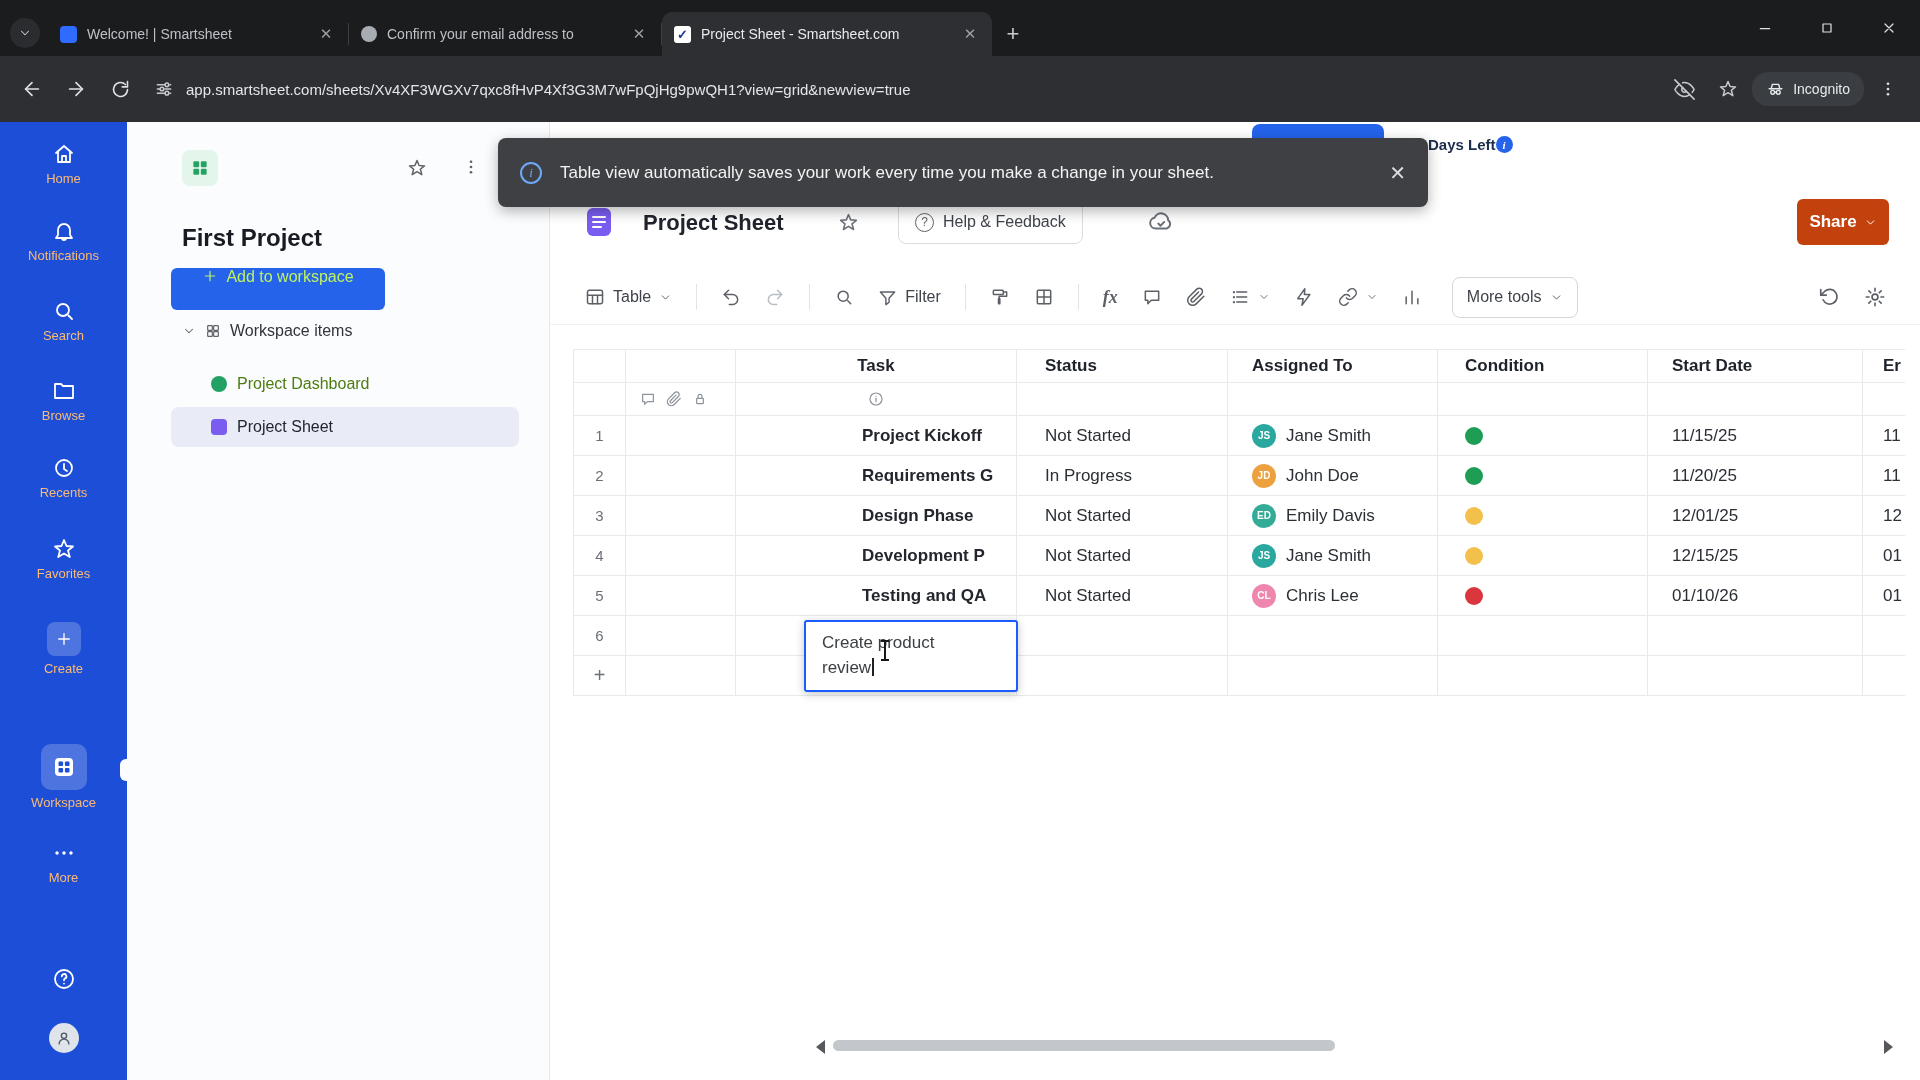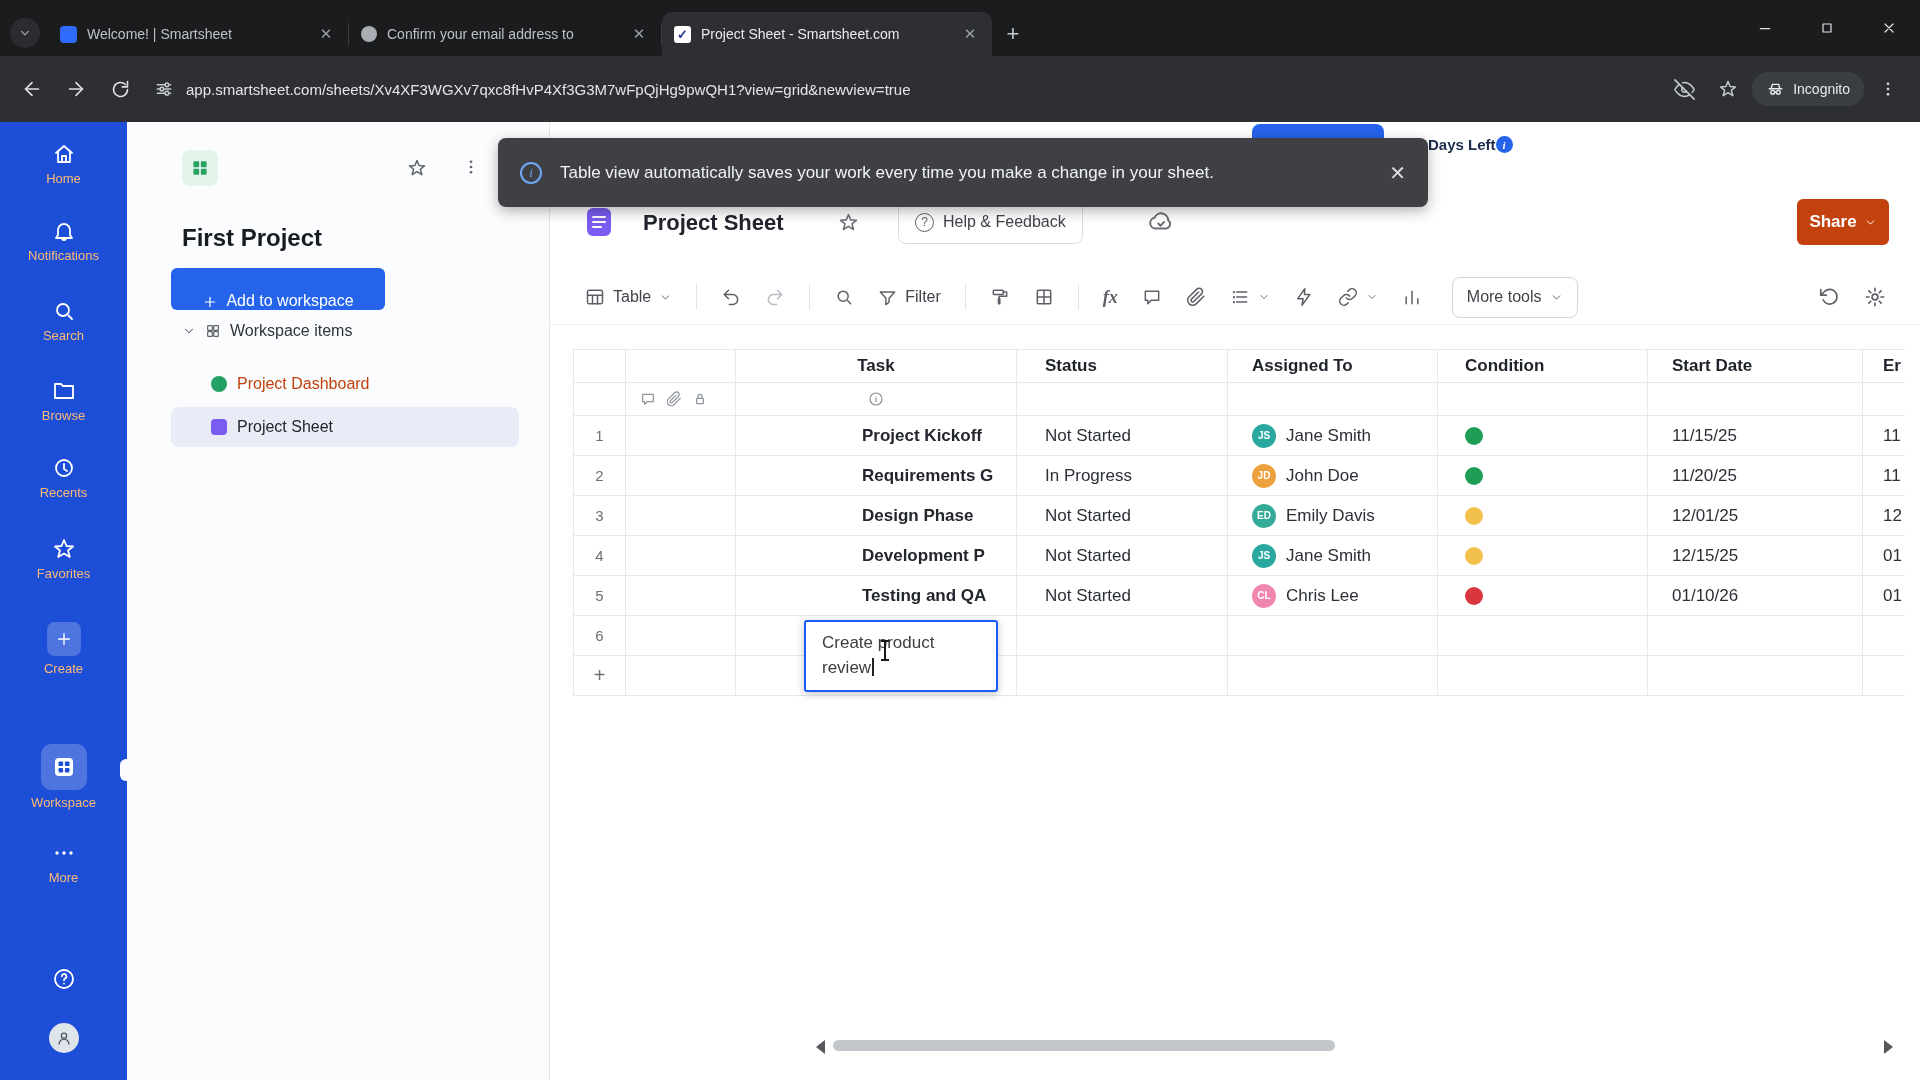--- a/index.html
+++ b/index.html
@@ -37,23 +37,23 @@
   .createbox{width:34px;height:34px;border-radius:8px;background:rgba(255,255,255,.22);display:flex;align-items:center;justify-content:center;color:#fff}
   .wspill{width:46px;height:46px;border-radius:10px;background:rgba(255,255,255,.22);display:flex;align-items:center;justify-content:center}
   .wsnotch{position:absolute;right:0;top:637px;width:7px;height:22px;background:#fbfcfe;border-radius:6px 0 0 6px}
   .railbottom{position:absolute;left:0;width:127px;display:flex;justify-content:center}
   .avatar-rail{width:30px;height:30px;border-radius:50%;background:#dfe3ea;color:#4e5866;display:flex;align-items:center;justify-content:center}
 
   .sidebar{width:423px;background:#fbfcfe;border-right:1px solid #e5e7ea;position:relative;flex:none}
   .wsbadge{position:absolute;left:55px;top:28px;width:36px;height:36px;border-radius:8px;background:#e4f5ec;display:flex;align-items:center;justify-content:center}
   .sb-top-ic{position:absolute;top:36px;color:#5f6368}
   .sb-title{position:absolute;left:55px;top:102px;font-size:24px;font-weight:bold;color:#181b22}
-  .addbtn{position:absolute;left:44px;top:146px;width:214px;height:42px;background:#2563eb;border-radius:6px;color:#ffffff;font-size:16px;display:flex;align-items:flex-end;justify-content:center;gap:8px}
+  .addbtn{position:absolute;left:44px;top:146px;width:214px;height:42px;background:#2563eb;border-radius:6px;color:#bef264;font-size:16px;display:flex;align-items:flex-start;justify-content:center;gap:8px}
   .wsitems{position:absolute;left:55px;top:200px;display:flex;align-items:center;gap:9px;color:#30343c;font-size:16px;font-weight:normal}
-  .sb-item{position:absolute;left:44px;width:348px;height:40px;border-radius:8px;display:flex;align-items:center;gap:10px;padding-left:40px;font-size:16px;color:#c2410c}
+  .sb-item{position:absolute;left:44px;width:348px;height:40px;border-radius:8px;display:flex;align-items:center;gap:10px;padding-left:40px;font-size:16px;color:#4d7c0f}
   .sb-item.sel{background:#e9ebf6;color:#22262e}
   .dot16{width:16px;height:16px;border-radius:50%;background:#23a164;flex:none}
   .sq16{width:16px;height:16px;border-radius:4px;background:#7a5cf0;flex:none}
 
   .main{flex:1;position:relative;background:#fff;min-width:0}
 
   
   .bannerbtn{position:absolute;left:702px;top:2px;width:132px;height:44px;background:#2563eb;border-radius:8px;z-index:10}
   .daysleft{position:absolute;left:878px;top:14px;display:flex;align-items:center;font-size:15px;font-weight:bold;color:#1c2c4c;z-index:10}
   .infodot{width:17px;height:17px;border-radius:50%;background:#2563eb;color:#fff;font-size:11px;font-style:italic;font-family:"Liberation Serif",serif;display:flex;align-items:center;justify-content:center}
@@ -95,21 +95,21 @@
   .c-assign{width:210px;padding-left:24px;gap:10px}
   .c-cond{width:210px;padding-left:27px}
   .c-date{width:215px;padding-left:24px}
   .c-end{width:160px;padding-left:20px}
   .hd .gc,.gc.hd,.g-head .gc{font-weight:bold;color:#1e222a}
   .avatar{width:24px;height:24px;border-radius:50%;color:#fff;font-size:10px;font-weight:bold;display:flex;align-items:center;justify-content:center;flex:none}
   .cdot{width:18px;height:18px;border-radius:50%;flex:none}
   .plusrow{color:#6b7076;font-size:20px}
 
   
-  .editbox{position:absolute;left:254px;top:498px;width:194px;height:72px;background:#fff;border:2px solid #1a5cff;border-radius:3px;box-shadow:0 2px 8px rgba(60,64,67,.3);padding:8px 0 0 16px;font-size:17px;line-height:25px;color:#3c4043;z-index:40}
+  .editbox{position:absolute;left:254px;top:498px;width:214px;height:72px;background:#fff;border:2px solid #1a5cff;border-radius:3px;box-shadow:0 2px 8px rgba(60,64,67,.3);padding:8px 0 0 16px;font-size:17px;line-height:25px;color:#3c4043;z-index:40}
   .caret{display:inline-block;width:2px;height:18px;background:#202124;vertical-align:-3px;margin-left:1px;animation:blink 1s steps(1) infinite}
   @keyframes blink{50%{opacity:0}}
   .ibeam{position:absolute;left:334px;top:518px;width:2px;height:21px;background:#16181b;z-index:45}
   .ibeam::before,.ibeam::after{content:"";position:absolute;left:-3px;width:8px;height:2px;background:#16181b}
   .ibeam::before{top:0}.ibeam::after{bottom:0}
 
   
   .hscroll{position:absolute;left:0;right:0;top:915px;height:20px}
   .harrow{position:absolute;top:3px;width:0;height:0}
   .harrow.left{left:266px;border-top:7px solid transparent;border-bottom:7px solid transparent;border-right:9px solid #55585c}

